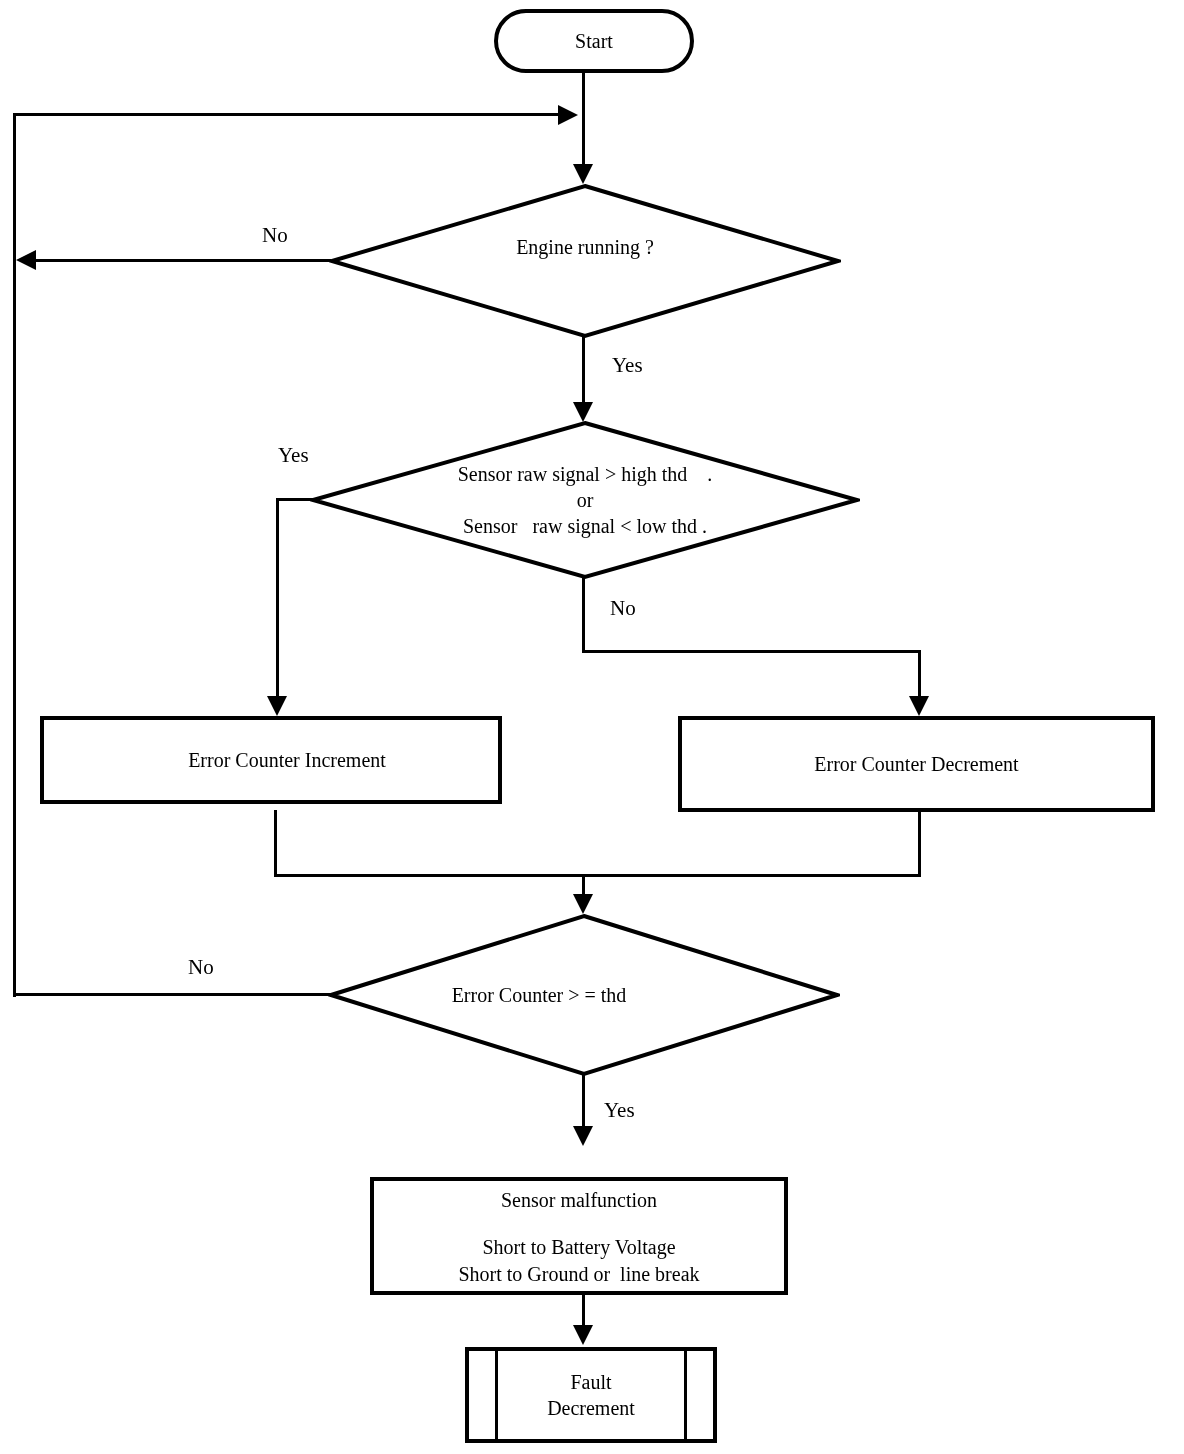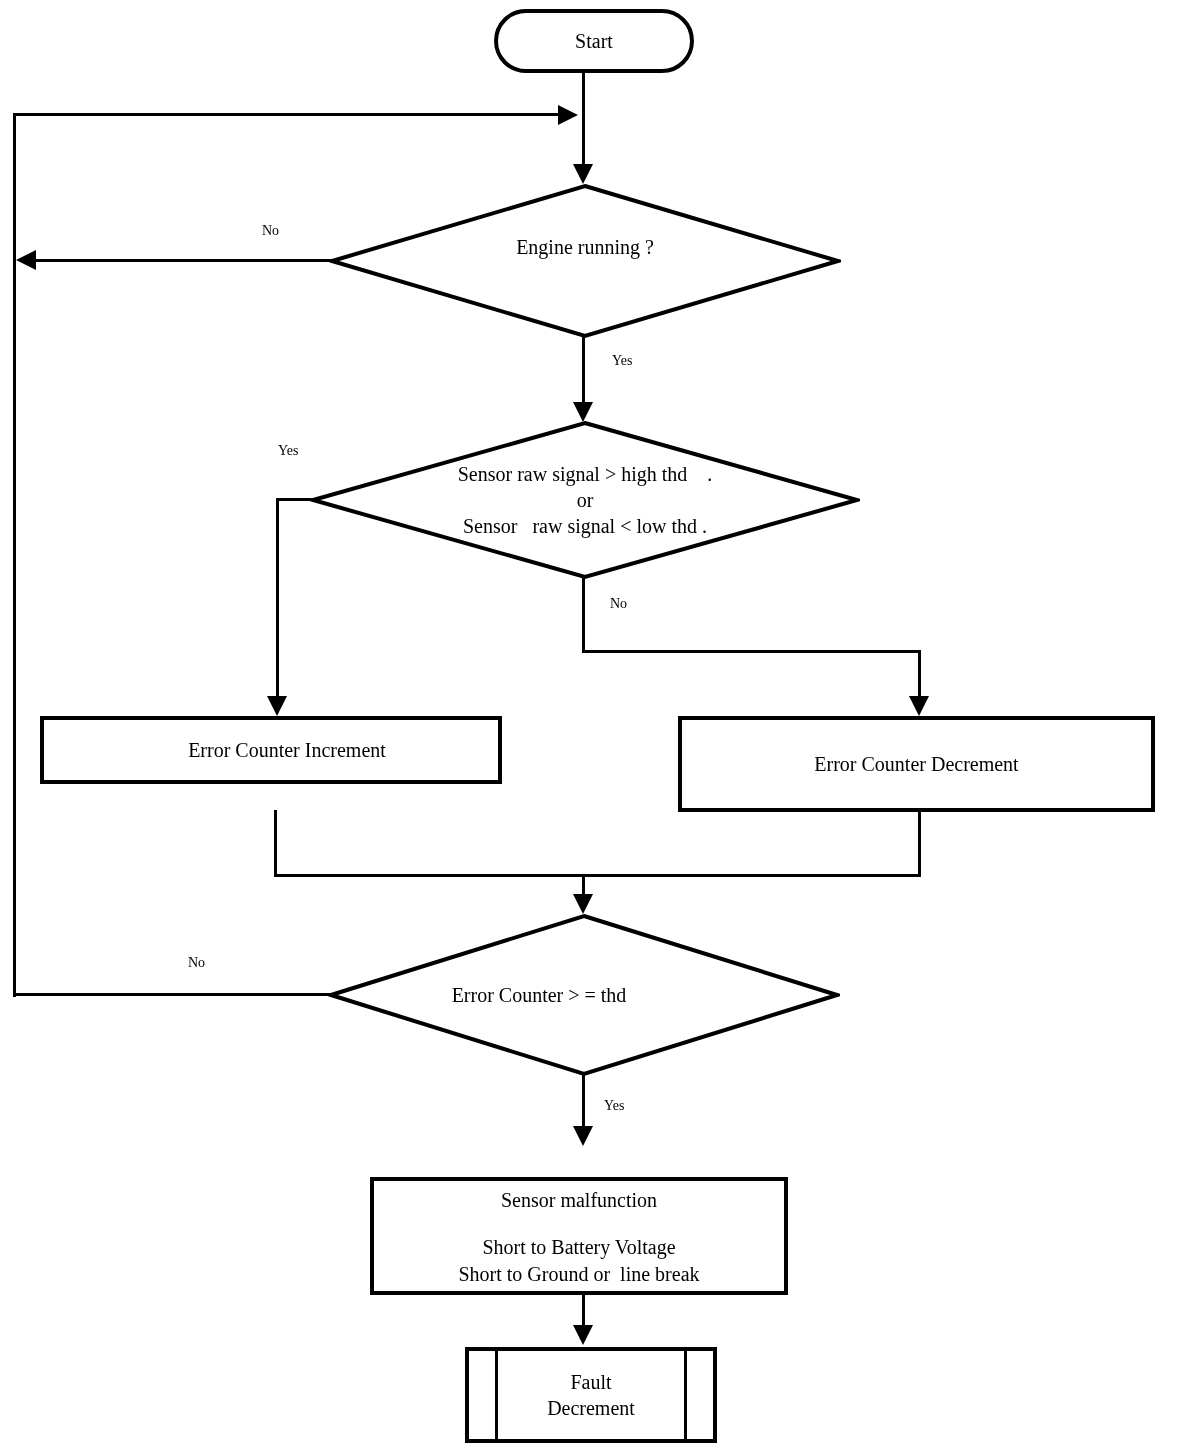--- a/index.html
+++ b/index.html
@@ -17,21 +17,21 @@
               border-left: 10px solid transparent; border-right: 10px solid transparent;
               border-top: 20px solid #000000; }
   .ah-left  { position: absolute; width: 0; height: 0;
               border-top: 10px solid transparent; border-bottom: 10px solid transparent;
               border-right: 20px solid #000000; }
   .ah-right { position: absolute; width: 0; height: 0;
               border-top: 10px solid transparent; border-bottom: 10px solid transparent;
               border-left: 20px solid #000000; }
   .edge-label {
     position: absolute;
-    font-size: 14px;
+    font-size: 21px;
     white-space: pre;
   }
   .shape {
     position: absolute;
     box-sizing: border-box;
     background: #ffffff;
     border: 4px solid #000000;
     display: flex;
     align-items: center;
     justify-content: center;
@@ -139,21 +139,21 @@
     <svg width="550" height="160" viewBox="0 0 550 160">
       <polygon points="275,3 547,80 275,157 3,80"></polygon>
     </svg>
     <div class="diamond-text">
       <span>Sensor raw signal &gt; high thd    .</span>
       <span>or</span>
       <span>Sensor   raw signal &lt; low thd .</span>
     </div>
   </div>
 
-  <div class="shape" style="left:40px; top:716px; width:462px; height:68px;padding-left:32px;">
+  <div class="shape" style="left:40px; top:716px; width:462px; height:88px;padding-left:32px;">
     <span>Error Counter Increment</span>
   </div>
 
   <div class="shape" style="left:678px; top:716px; width:477px; height:96px;">
     <span>Error Counter Decrement</span>
   </div>
 
   <div class="diamond-wrap" style="left:328px; top:913px; width:512px; height:164px;">
     <svg width="512" height="164" viewBox="0 0 512 164">
       <polygon points="256,3 509,82 256,161 3,82"></polygon>

